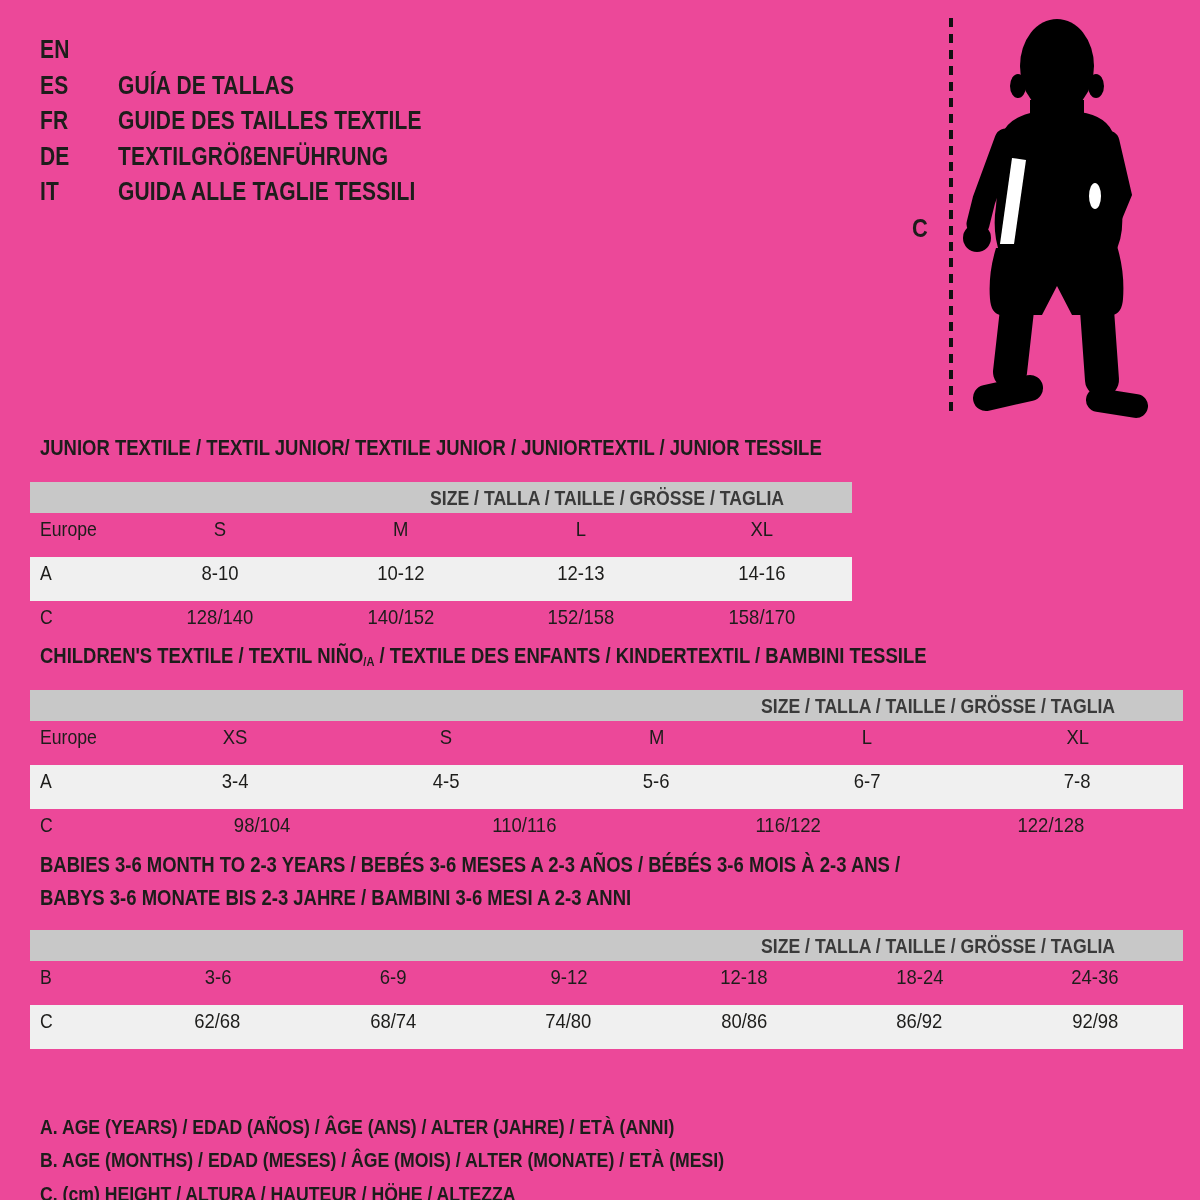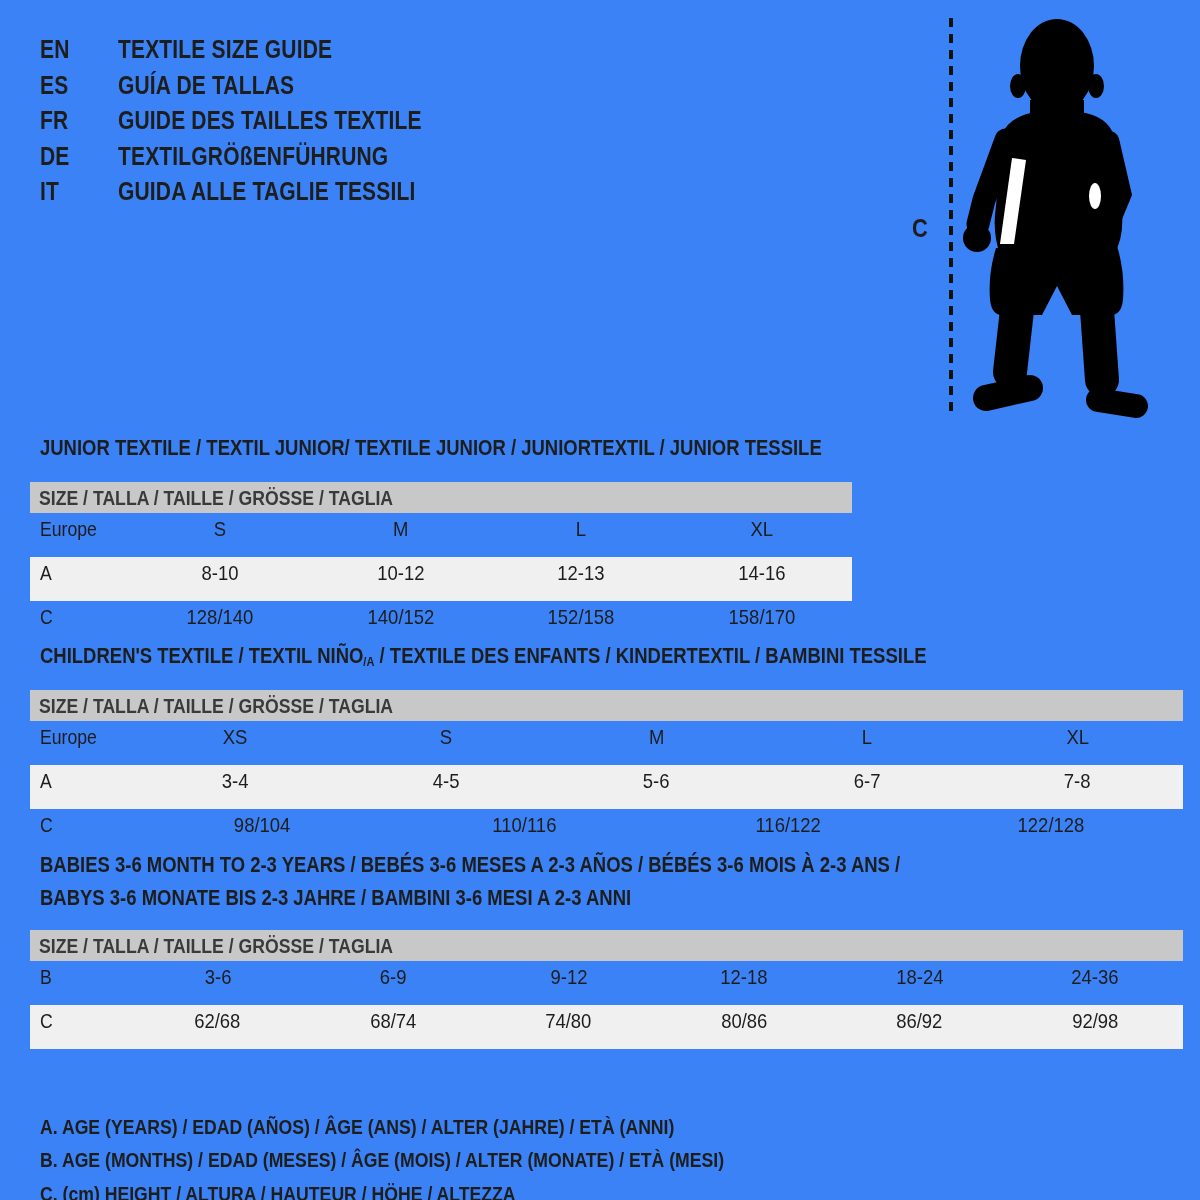--- a/index.html
+++ b/index.html
@@ -1,21 +1,21 @@
 <!DOCTYPE html>
 <html><head>
 <meta charset="utf-8">
 <style>
   html,body{margin:0;padding:0;}
   body{
     width:1200px;height:1200px;background:#ffffff;
     font-family:"Liberation Sans","DejaVu Sans",sans-serif;
     color:#1d1d1b;position:relative;overflow:hidden;
   }
-  .page{position:absolute;left:0;top:0;width:1200px;height:1200px;background:#3b82f6;}
+  .page{position:absolute;left:0;top:0;width:1200px;height:1200px;background:#ec4899;}
 
   
   .cx{display:inline-block;transform:scaleX(0.84);transform-origin:0 50%;white-space:nowrap;}
   .cxc{display:inline-block;transform:scaleX(0.88);transform-origin:50% 50%;white-space:nowrap;}
 
   
   .langs{position:absolute;left:40px;top:32px;}
   .lang-row{display:flex;height:35.5px;align-items:center;font-weight:bold;font-size:25px;letter-spacing:0.2px;}
   .lang-code{width:78px;}
 
@@ -24,38 +24,37 @@
   .c-label{position:absolute;left:912px;top:213px;font-weight:bold;font-size:26px;}
 
   
   .sec-title{position:absolute;left:40px;font-weight:bold;font-size:22px;line-height:24px;white-space:nowrap;text-align:right;}
   .sub{font-size:0.6em;position:relative;top:0.24em;}
 
   
   .tbl{position:absolute;left:30px;}
   .w1{width:822px;}
   .w2{width:1153px;}
-  .band{background:#c8c8c8;height:31px;line-height:31px;padding-left:9px;font-weight:bold;font-size:21px;color:#3a3a3a;box-sizing:border-box;}
+  .band{background:#c8c8c8;height:31px;line-height:31px;padding-left:9px;font-weight:bold;font-size:21px;color:#3a3a3a;box-sizing:border-box;text-align:right;}
   .trow{display:flex;height:44px;line-height:32px;font-size:21px;}
   .trow.alt{background:#f0f0f0;}
   .tlabel{width:100px;padding-left:10px;box-sizing:border-box;text-align:left;}
   .tcell{flex:1;text-align:center;}
 
   
   .foot{position:absolute;left:40px;font-weight:bold;font-size:21px;line-height:24px;white-space:nowrap;margin-top:39px;}
 </style>
 </head>
 <body>
 
 <div class="page">
 
   <div class="langs">
     <div class="lang-row">
       <span class="lang-code"><span class="cx">EN</span></span>
-      <span><span class="cx">TEXTILE SIZE GUIDE</span></span>
     </div>
     <div class="lang-row">
       <span class="lang-code"><span class="cx">ES</span></span>
       <span><span class="cx">GUÍA DE TALLAS</span></span>
     </div>
     <div class="lang-row">
       <span class="lang-code"><span class="cx">FR</span></span>
       <span><span class="cx">GUIDE DES TAILLES TEXTILE</span></span>
     </div>
     <div class="lang-row">

